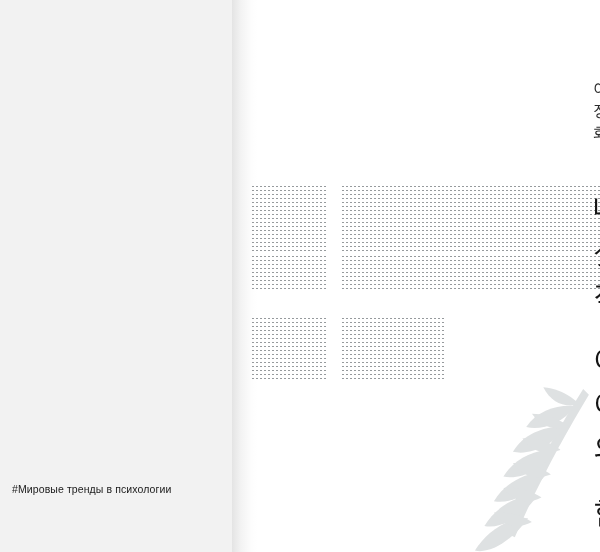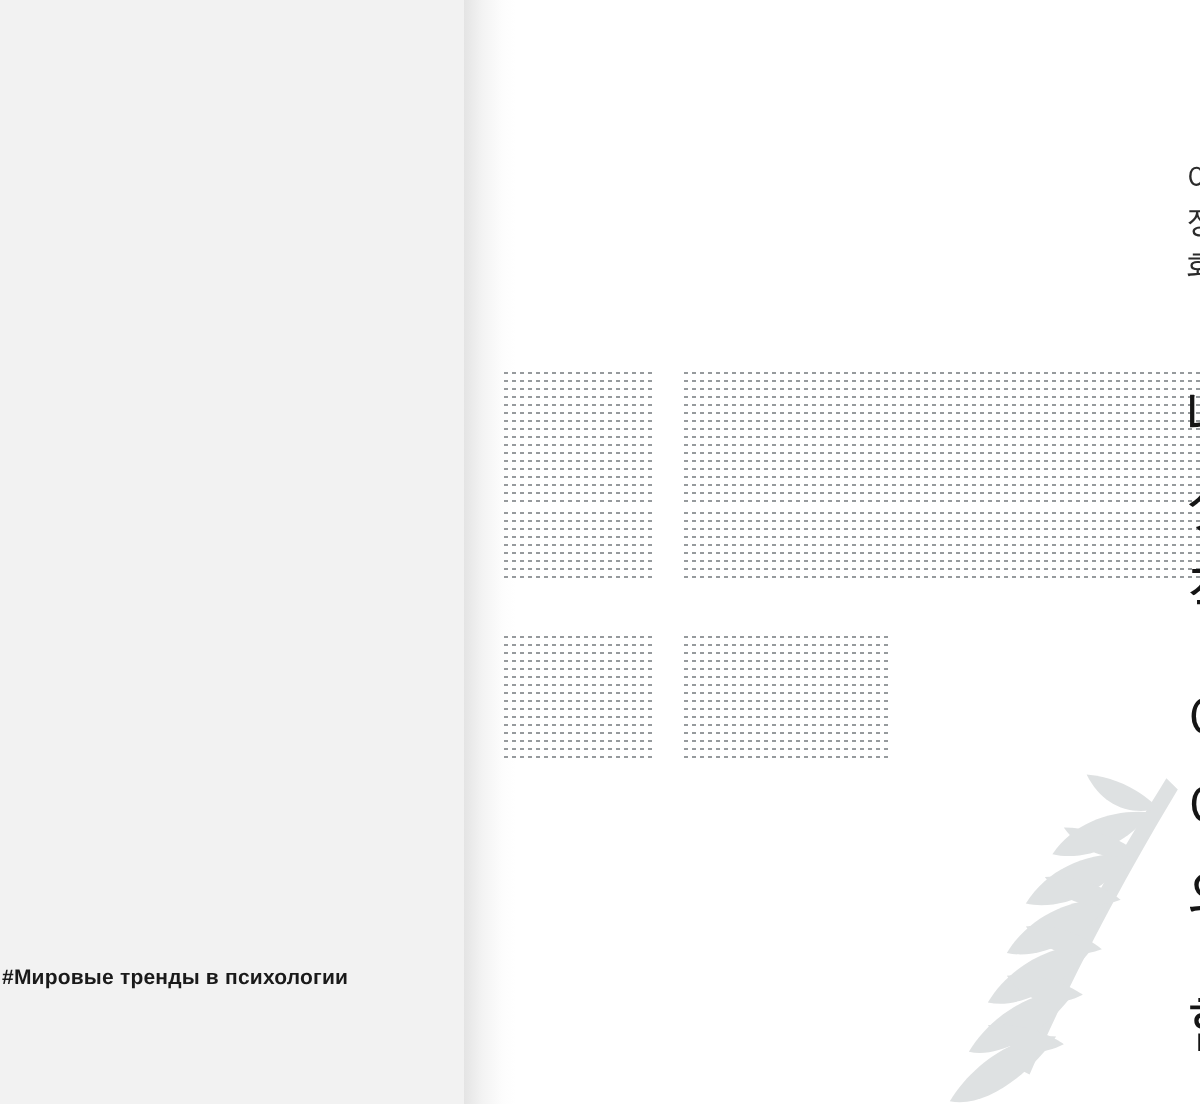--- a/index.html
+++ b/index.html
@@ -43,24 +43,24 @@
     left: 258px;
     top: 0;
     width: 342px;
     height: 552px;
     background: #ffffff;
   }
 
   
   .tagline {
     position: absolute;
-    left: 1px;
+    left: 12px;
     top: 483px;
     font-size: 10.5px;
-    font-weight: bold;
+    font-weight: normal;
     color: #1a1a1a;
     letter-spacing: 0.1px;
     white-space: nowrap;
   }
 
   
   .author {
     position: absolute;
     left: 330px;
     top: 78px;

